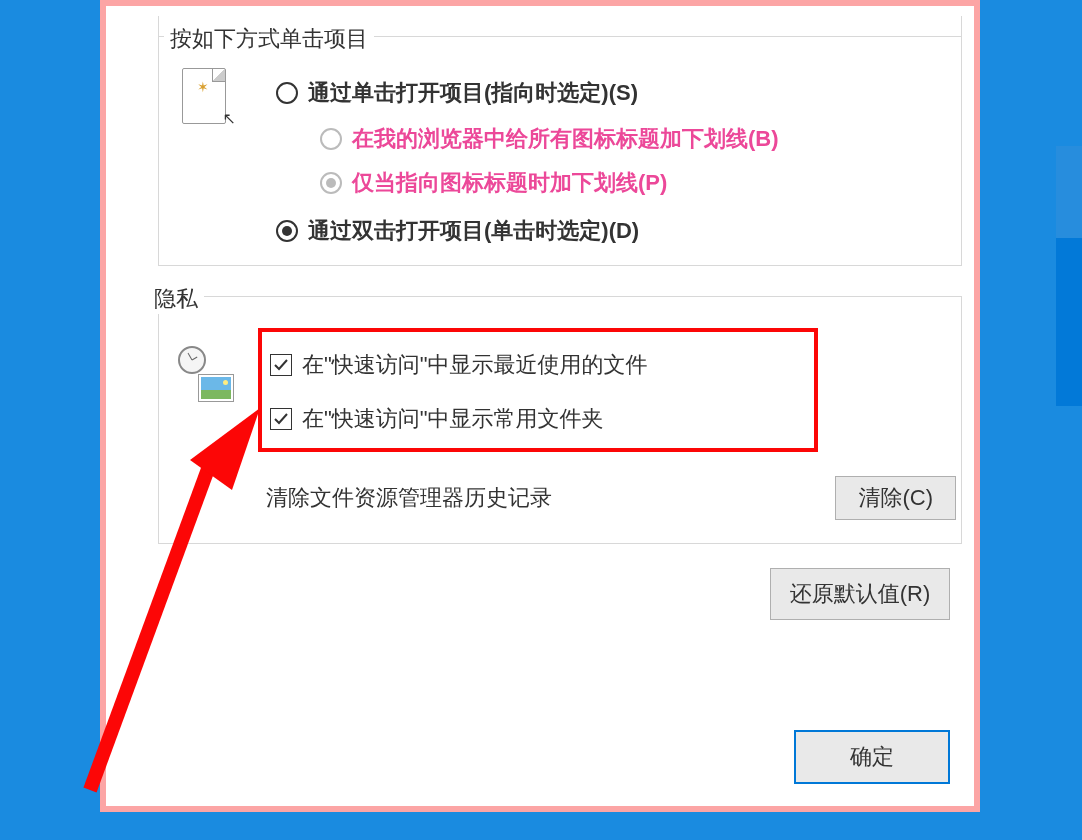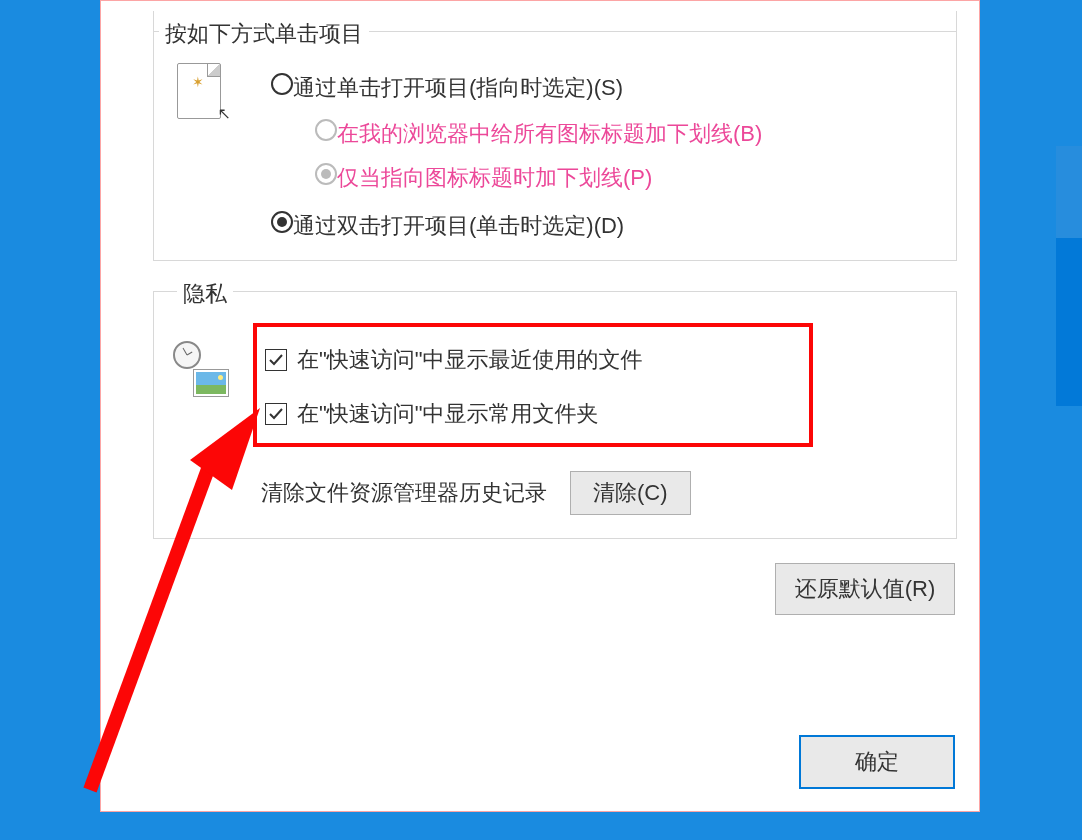--- a/index.html
+++ b/index.html
@@ -15,21 +15,21 @@
       position: relative;
       overflow: hidden;
     }
     .dialog {
       position: absolute;
       left: 100px;
       top: 0;
       width: 880px;
       height: 812px;
       background: #ffffff;
-      border: 1px solid #fca5a5;
+      border: 6px solid #fca5a5;
     }
     .group-box {
       position: absolute;
       border: 1px solid #d8d8d8;
       background: #ffffff;
     }
     .group-box-1 {
       left: 52px;
       top: 10px;
       width: 804px;
@@ -63,21 +63,21 @@
       border-top: 1px solid #d8d8d8;
     }
     .group-box-2 {
       left: 52px;
       top: 290px;
       width: 804px;
       height: 248px;
     }
     .group-label-2 {
       position: absolute;
-      left: 76px;
+      left: 42px;
       top: 278px;
       background: #ffffff;
       padding: 0 6px;
       font-size: 22px;
       color: #333;
       z-index: 5;
     }
     .doc-icon {
       position: absolute;
       left: 76px;
@@ -114,23 +114,25 @@
     .doc-spark {
       position: absolute;
       left: 14px;
       top: 10px;
       color: #d9a030;
       font-size: 14px;
     }
     .radio-row {
       position: absolute;
       display: flex;
-      align-items: flex-start;
-      font-size: 22px;
-      color: #333;
+      align-items: center;
+      gap: 10px;
+      font-size: 22px;
+      color: #333;
+      font-weight: bold;
     }
     .radio-row.sub {
       color: #ec4899;
     }
     .radio-outer {
       width: 22px;
       height: 22px;
       border: 2px solid #333;
       border-radius: 50%;
       display: flex;
@@ -244,20 +246,21 @@
       width: 16px;
       height: 16px;
     }
     .clear-row {
       position: absolute;
       left: 160px;
       top: 470px;
       width: 690px;
       display: flex;
       align-items: center;
+      justify-content: space-between;
       font-size: 22px;
       color: #333;
     }
     .btn {
       background: #e9e9e9;
       border: 1px solid #afafaf;
       padding: 6px 22px;
       font-size: 22px;
       color: #333;
       font-family: inherit;

